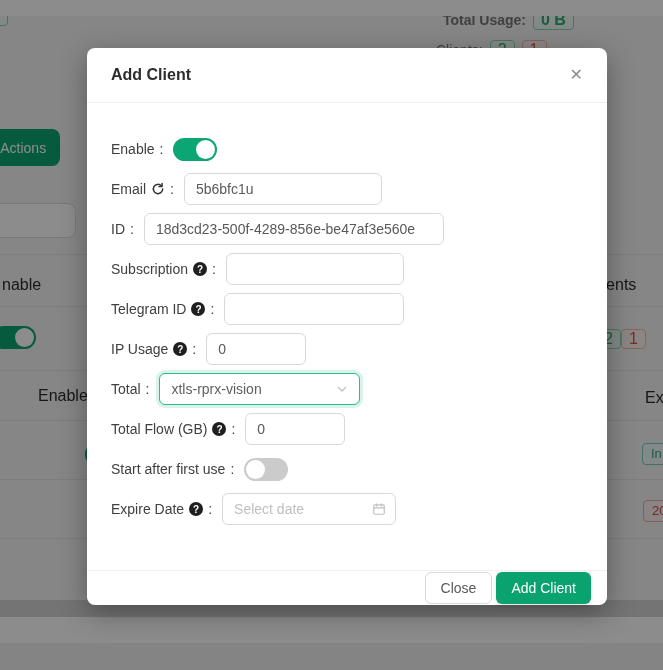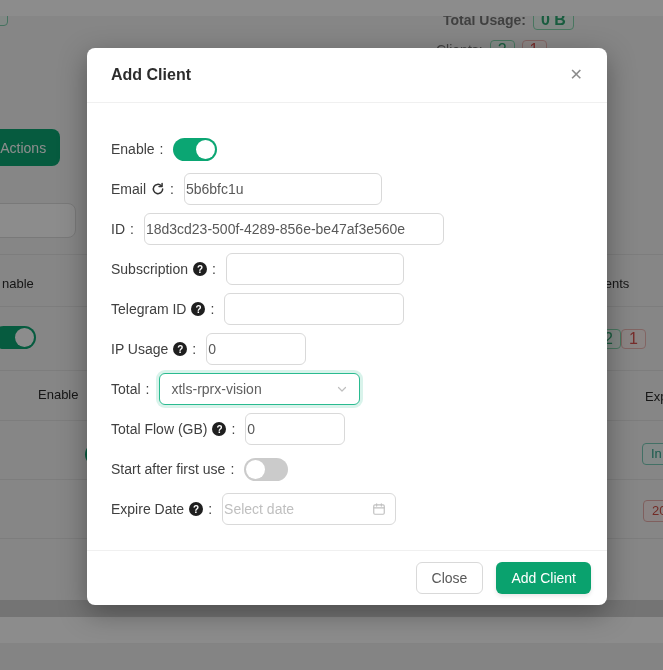--- a/index.html
+++ b/index.html
@@ -18,21 +18,21 @@
   .badge { font-size:16px; line-height:16px; padding:1px 7px; border-radius:4px; white-space:nowrap; }
   .badge.green { background:#eefaf4; border:1px solid #86d8b0; color:#2ea873; }
   .badge.red   { background:#fdf2f1; border:1px solid #edb8b5; color:#d9534f; }
   .badge.teal  { background:#effaf7; border:1px solid #79ccb8; color:#2fa58d; font-size:13px; padding:2px 8px; }
   .badge.redbig{ background:#fdf1f0; border:1px solid #e8aeac; color:#cf4d44; font-size:13px; padding:2px 8px; }
   .bg-actions-btn {
     left:-14px; top:129px; height:37px; display:flex; align-items:center;
     background:#0ba673; color:#fff; border-radius:8px; padding:0 14px 0 8px; font-size:14px; border:none;
   }
   .bg-search { left:-22px; top:203px; width:98px; height:35px; background:#fff; border:1px solid #dcdcdc; border-radius:8px; }
-  .bg-head-text { font-size:13px; color:#2b2b2b; }
+  .bg-head-text { font-size:16px; color:#2b2b2b; }
   .bg-divider { left:0; width:663px; height:1px; background:#e4e4e4; }
   .toggle { width:44px; height:23px; border-radius:12px; position:relative; border:none; display:inline-block; }
   .toggle.on  { background:#0ba673; }
   .toggle.off { background:#cbcbcb; }
   .toggle .knob { position:absolute; top:2px; width:19px; height:19px; border-radius:50%; background:#fff; }
   .toggle.on .knob { right:2px; }
   .toggle.off .knob { left:2px; }
   .bg-dark-band  { left:0; top:600px; width:663px; height:17px; background:#d4d4d4; }
   .bg-white-band { left:0; top:617px; width:663px; height:26px; background:#ffffff; }
   .bg-gray-band  { left:0; top:643px; width:663px; height:27px; background:#f1f1f1; }
@@ -47,36 +47,36 @@
   .m-title { font-size:16px; font-weight:700; color:#2d2d2d; }
   .m-close { margin-left:auto; background:none; border:none; color:#8c8c8c; font-size:16px; cursor:pointer; line-height:1; }
   .m-body { padding:30px 24px 0; }
   .row { display:flex; align-items:center; height:32px; margin-bottom:8px; font-size:14px; color:#404040; }
   .lbl { display:flex; align-items:center; gap:5px; margin-right:10px; white-space:nowrap; }
   .help {
     width:14px; height:14px; border-radius:50%; background:#1f1f1f; color:#fff;
     font-size:10px; font-weight:700; display:inline-flex; align-items:center; justify-content:center;
   }
   .inp {
-    height:32px; border:1px solid #d9d9d9; border-radius:6px; padding:0 1px;
+    height:32px; border:1px solid #d9d9d9; border-radius:6px; padding:0 11px;
     font-size:14px; color:#595959; background:#fff; outline:none; font-family:"Liberation Sans",sans-serif;
   }
   .inp::placeholder { color:#bfbfbf; }
   .date-wrap { position:relative; display:inline-block; }
   .date-wrap .inp { padding-right:32px; }
   .date-wrap .cal { position:absolute; right:10px; top:9px; }
   .select {
     width:201px; height:32px; border:1px solid #2abb90; border-radius:6px;
     box-shadow:0 0 0 3px rgba(42,187,144,0.18);
     display:flex; align-items:center; padding:0 11px; color:#606060; font-size:14px; background:#fff; cursor:pointer;
   }
   .select .chev { margin-left:auto; display:flex; }
   .m-foot {
-    position:absolute; left:0; right:0; bottom:0; height:55px; border-top:1px solid #f0f0f0;
-    display:flex; align-items:center; justify-content:flex-end; gap:13px; padding:0 16px;
+    position:absolute; left:0; right:0; bottom:0; height:35px; border-top:1px solid #f0f0f0;
+    display:flex; align-items:center; justify-content:flex-end; gap:4px; padding:0 16px;
     border-radius:0 0 8px 8px;
   }
   .btn { height:32px; padding:0 15px; border-radius:6px; font-size:14px; cursor:pointer; font-family:"Liberation Sans",sans-serif; }
   .btn.ghost { background:#fff; border:1px solid #d9d9d9; color:#595959; }
   .btn.primary { background:#0aa26e; border:none; color:#fff; box-shadow:0 2px 4px rgba(0,0,0,0.1); }
   svg { display:block; }
 </style>
 </head>
 <body>
 

